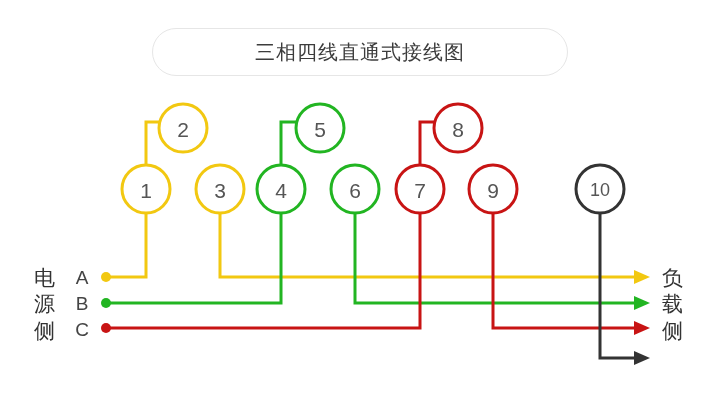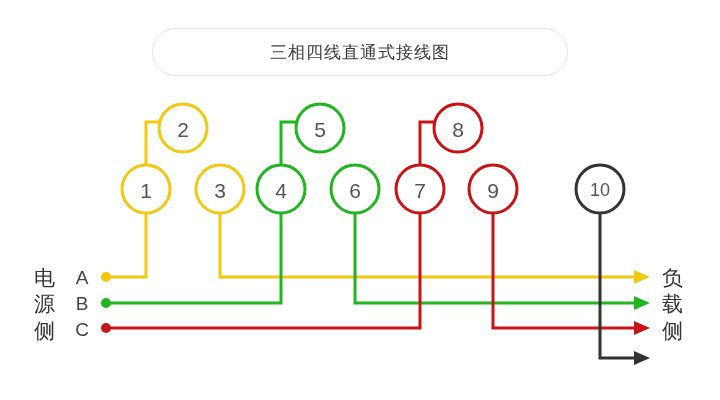--- a/index.html
+++ b/index.html
@@ -26,21 +26,21 @@
     height: 48px;
     box-sizing: border-box;
     border: 1px solid #e6e6e6;
     border-radius: 24px;
     background: #ffffff;
     display: flex;
     align-items: center;
     justify-content: center;
   }
   #title-text {
-    font-size: 17px;
+    font-size: 20px;
     color: #3c3c3c;
     letter-spacing: 1px;
     white-space: nowrap;
   }
   
   #diagram {
     position: absolute;
     left: 0;
     top: 0;
     width: 720px;

